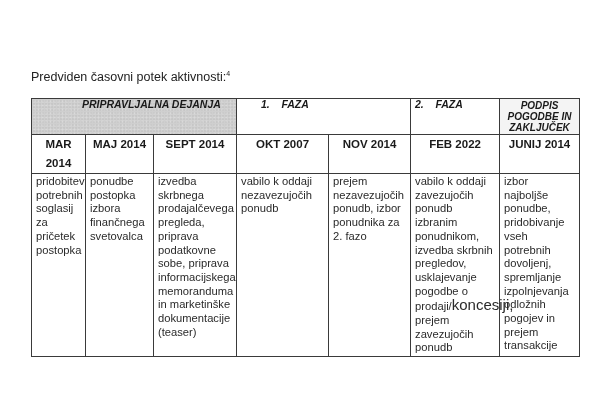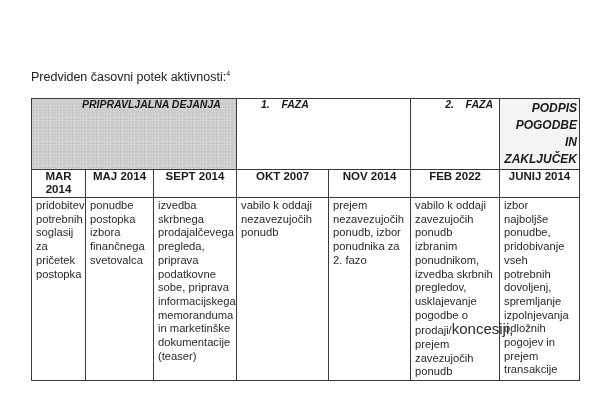--- a/index.html
+++ b/index.html
@@ -7,23 +7,23 @@
          font-family:"Liberation Sans", sans-serif; color:#1a1a1a; }
   .caption { position:absolute; left:31px; top:70px; font-size:12.5px; color:#222; }
   .caption sup { font-size:7px; vertical-align:super; }
   table { position:absolute; left:31px; top:98px; border-collapse:collapse; table-layout:fixed; width:548px; }
   td, th { border:1.3px solid #3a3a3a; padding:0 4px; vertical-align:top; font-size:11.2px; line-height:13.7px; }
   .phase { height:30px; font-style:italic; font-weight:bold; font-size:10.5px; line-height:11px;margin-top:24px; }
   .phase.shaded { background:#cfcfcf;
      background-image: radial-gradient(#b0b0b0 0.6px, transparent 0.8px), radial-gradient(#e6e6e6 0.6px, transparent 0.8px);
      background-size:3px 3px, 4px 4px; text-align:left; padding-left:50px; }
   .phase.f1 { text-align:left; padding-left:24px; }
-  .phase.f2 { text-align:right; padding-right:6px; }
-  .phase.zak { text-align:right; font-size:12px; line-height:17px; padding:1px 2px; background:#f4f4f4; }
-  .date { height:27px; font-weight:bold; text-align:center; font-size:11.5px; line-height:13px; }
+  .phase.f2 { text-align:left; padding-right:6px; }
+  .phase.zak { text-align:center; font-size:10px; line-height:11px; padding:1px 2px; background:#f4f4f4; }
+  .date { height:27px; font-weight:bold; text-align:center; font-size:11.5px; line-height:19px; }
   .body td { height:170px; padding:1px 4px; color:#2a2a2a; }
   .small { font-size:15px; }
 </style>
 </head>
 <body>
 
 <div class="caption"><span>Predviden časovni potek aktivnosti:</span><sup>4</sup></div>
 
 <table>
   <colgroup>

